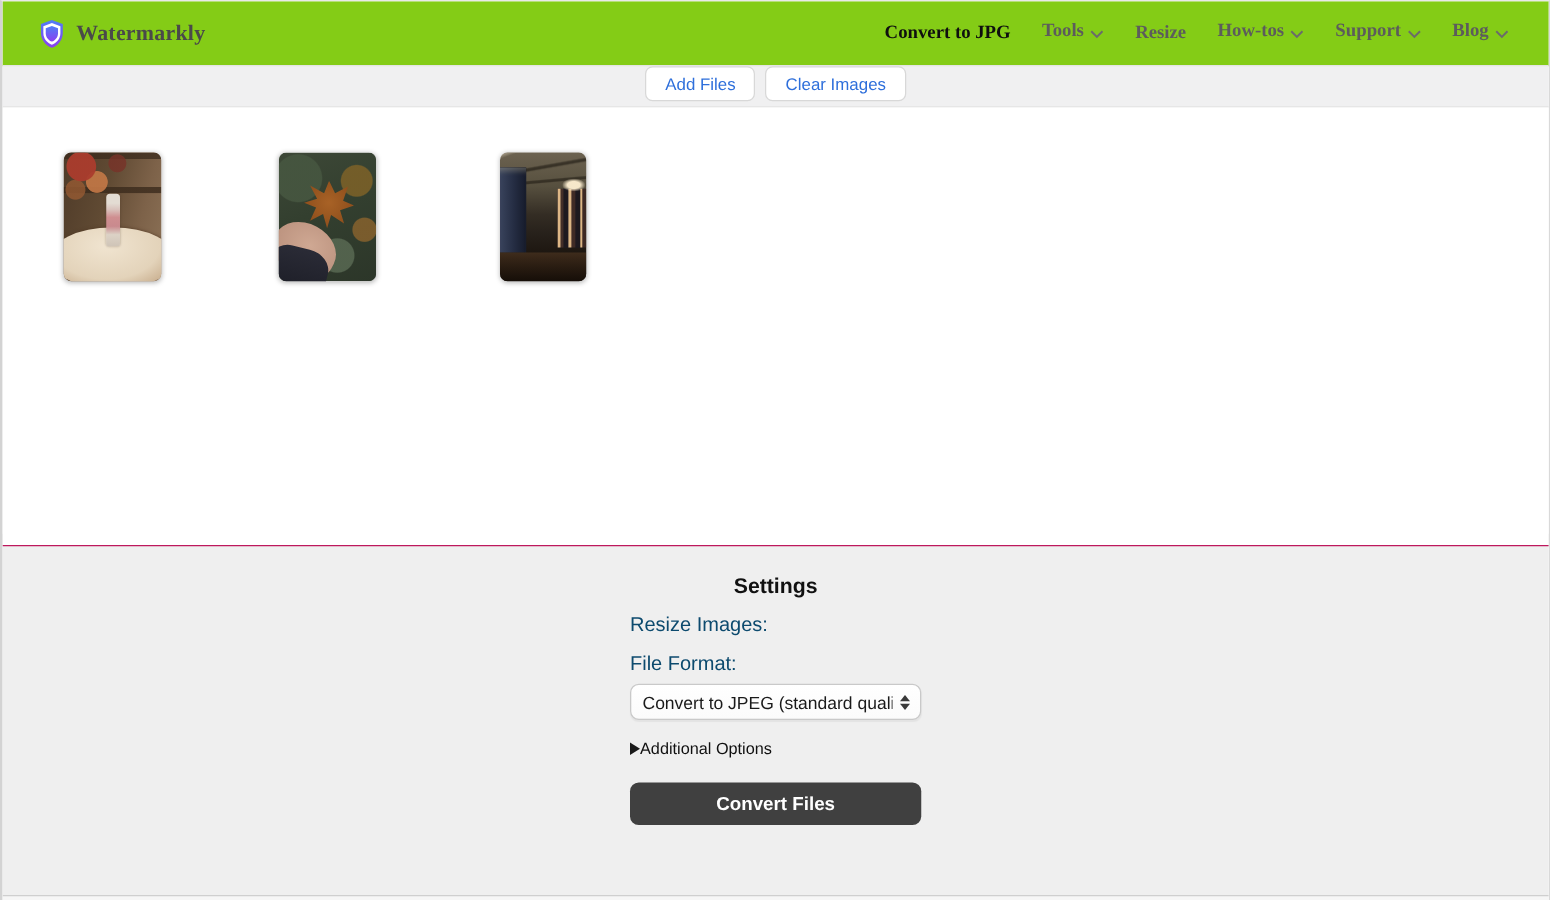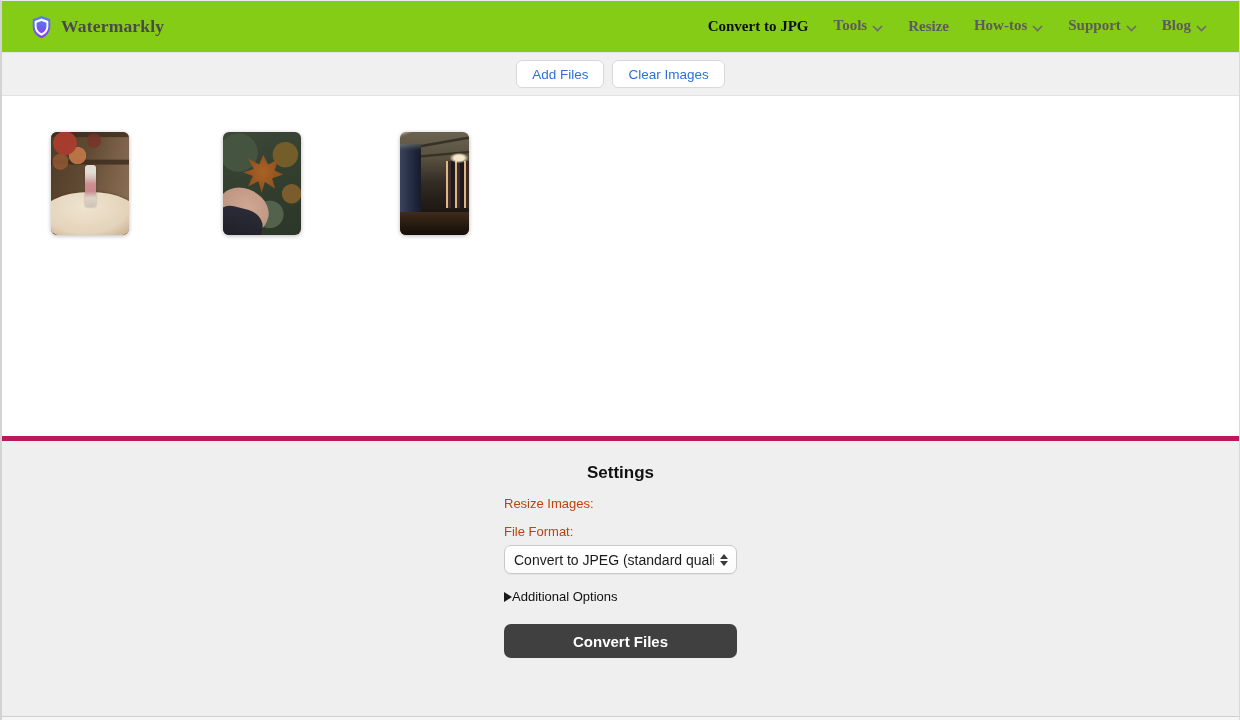--- a/index.html
+++ b/index.html
@@ -23,22 +23,22 @@
   .nav { margin-left:auto; display:flex; align-items:center; gap:25px; }
   .nav-item {
     display:flex; gap:5px;
     font-size:15px; font-weight:600; color:#5c5c5c; cursor:pointer; white-space:nowrap;
   }
   .nav-item.active { color:#0f0f0f; font-weight:700; }
   .chev { display:inline-block; margin-top:2px; }
 
   
   .toolbar {
-    height:43px; background:#f0f0f1; border-bottom:1px solid #e2e2e2;
-    display:flex; align-items:center; justify-content:center; gap:8px;
+    height:33px; background:#f0f0f1; border-bottom:1px solid #e2e2e2;
+    display:flex; justify-content:center; gap:8px;
   }
   .tb-btn {
     height:28px; padding:0 15px; background:#ffffff;
     border:1px solid #d8d8d8; border-radius:6px;
     color:#2e6fdb; font-size:13.5px; font-weight:500;
     font-family:"Liberation Sans", sans-serif;
     display:flex; align-items:center; cursor:pointer;
   }
 
   
@@ -122,26 +122,26 @@
     background:radial-gradient(ellipse, rgba(255,240,210,.95) 0 40%, rgba(255,240,210,0) 75%);
   }
   .t3 .floor {
     left:0; bottom:0; width:100%; height:22%;
     background:linear-gradient(180deg, rgba(90,62,38,.55), rgba(22,14,8,.9));
   }
 
   
   .settings {
     position:absolute; left:0; right:0; top:435px; bottom:4px;
-    background:#efefef; border-top:5px solid #be185d;
+    background:#efefef; border-top:1px solid #be185d;
     display:flex; flex-direction:column; align-items:center;
   }
   .settings-title { margin-top:22px; font-size:17px; font-weight:700; color:#111; }
   .controls { width:233px; display:flex; flex-direction:column; }
-  .field-label { margin-top:13px; font-size:13px; color:#c2410c; }
+  .field-label { margin-top:13px; font-size:16px; color:#0c4a6e; }
   .mac-select {
     margin-top:6px; height:29px; background:linear-gradient(180deg,#ffffff,#fbfbfb);
     border:1px solid #c9c9c9; border-radius:7px;
     display:flex; align-items:center; padding:0 8px 0 9px;
     font-size:14px; color:#1a1a1a; cursor:pointer;
     box-shadow:0 1px 1px rgba(0,0,0,.05);
   }
   .mac-select .sel-text { flex:1; white-space:nowrap; overflow:hidden; }
   .spin { display:flex; flex-direction:column; gap:2px; margin-left:6px; }
   .spin i { display:block; width:0; height:0; border-left:4px solid transparent; border-right:4px solid transparent; }

